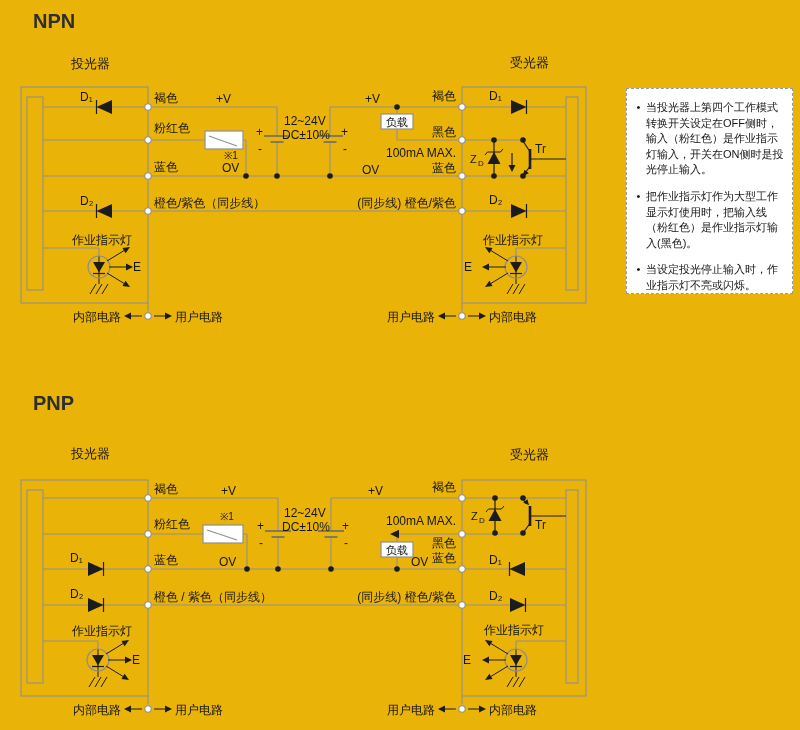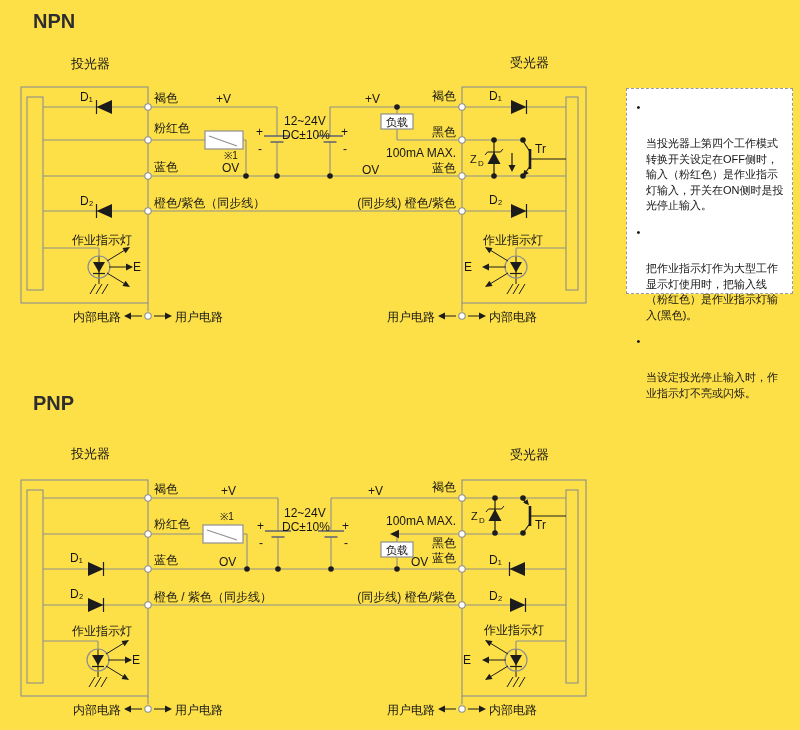--- a/index.html
+++ b/index.html
@@ -1,16 +1,16 @@
 <!DOCTYPE html>
 <html><head>
 <meta charset="utf-8">
 <style>
   html,body{margin:0;padding:0;background:#fff;}
-  .stage{position:relative;width:800px;height:730px;background:#fde047;overflow:hidden;
+  .stage{position:relative;width:800px;height:730px;background:#eab308;overflow:hidden;
          font-family:"Liberation Sans",sans-serif;}
   svg{position:absolute;left:0;top:0;}
   svg text{font-family:"Liberation Sans",sans-serif;fill:#161616;}
   .w{stroke:#8f8f8f;stroke-width:1.1;fill:none;}
   .bx{stroke:#8f8f8f;stroke-width:1.2;fill:#fff;}
   .bk{stroke:#1c1c1c;stroke-width:1.2;fill:none;}
   .bk1{stroke:#1c1c1c;stroke-width:1;fill:none;}
   .fl{fill:#1c1c1c;stroke:none;}
   .bp{stroke:#6f6f6f;stroke-width:1.7;fill:none;}
   .s20{font-size:20px;font-weight:600;fill:#2e2e2e;}
@@ -19,21 +19,21 @@
   .s11{font-size:11px;}
   .s10{font-size:10px;}
   .s8{font-size:8px;}
   .ae{text-anchor:end;}
   .am{text-anchor:middle;}
   .notebox{position:absolute;left:626px;top:88px;width:167px;height:206px;box-sizing:border-box;
            border:1px dashed #9a9a9a;padding:11px 7px 8px 7px;color:#161616;background:#fff;}
   .noteitem{display:flex;gap:3px;margin-bottom:11px;font-size:11px;line-height:1.42;}
   .noteitem:last-child{margin-bottom:0;}
   .bullet{flex:0 0 9px;text-align:center;}
-  .notetext{flex:1;margin-top:36px;}
+  .notetext{flex:1;}
 </style>
 </head>
 <body>
 
 <div class="stage">
 
 <svg width="800" height="730" viewBox="0 0 800 730">
   <defs>
     <g id="g-term">
           <circle r="3.2" fill="#fff" stroke="#8f8f8f" stroke-width="1.1"></circle>

